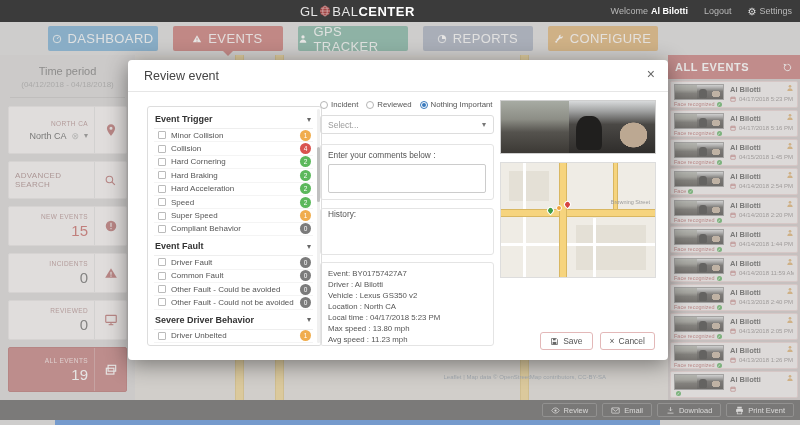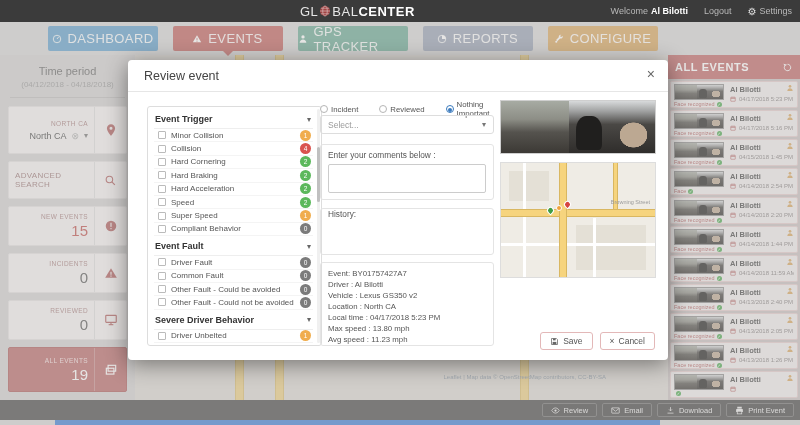--- a/index.html
+++ b/index.html
@@ -112,21 +112,21 @@
     font-size:8px;color:#555;height:13.4px;}
   .cbox{width:8px;height:8px;border:1px solid #bbb;border-radius:1px;background:#fff;flex:none;cursor:pointer;}
   .chk-label{flex:1;white-space:nowrap;overflow:hidden;}
   .badge{width:11px;height:11px;border-radius:50%;color:#fff;font-size:6.5px;display:flex;align-items:center;
     justify-content:center;flex:none;}
   .badge.orange{background:#f0ad4e;}
   .badge.red{background:#d9534f;}
   .badge.green{background:#5cb85c;}
   .badge.gray{background:#7b7b7b;}
 
-  .status-row{position:absolute;left:192px;top:40px;width:174px;display:flex;align-items:center;gap:21px;
+  .status-row{position:absolute;left:192px;top:40px;width:174px;display:flex;align-items:center;gap:8px;
     font-size:7.8px;color:#555;}
   .radio-opt{display:flex;align-items:center;gap:3px;cursor:pointer;}
   .rdot{width:8px;height:8px;border:1px solid #b5b5b5;border-radius:50%;position:relative;flex:none;background:#fff;}
   .rdot.on{border-color:#3a7abd;}
   .rdot.on::after{content:"";position:absolute;left:1.5px;top:1.5px;width:4px;height:4px;border-radius:50%;background:#3a7abd;}
   .select-box{position:absolute;left:192px;top:55px;width:174px;height:19px;border:1px solid #ddd;border-radius:3px;
     display:flex;align-items:center;justify-content:space-between;padding:0 7px;font-size:8.5px;color:#9a9a9a;cursor:pointer;}
   .comments-box{position:absolute;left:192px;top:84px;width:174px;height:56px;border:1px solid #e4e4e4;
     border-radius:3px;padding:5px 7px;font-size:8.3px;color:#555;}
   .ta{margin-top:4px;height:29px;border:1px solid #ccc;border-radius:2px;background:#fff;cursor:text;}

